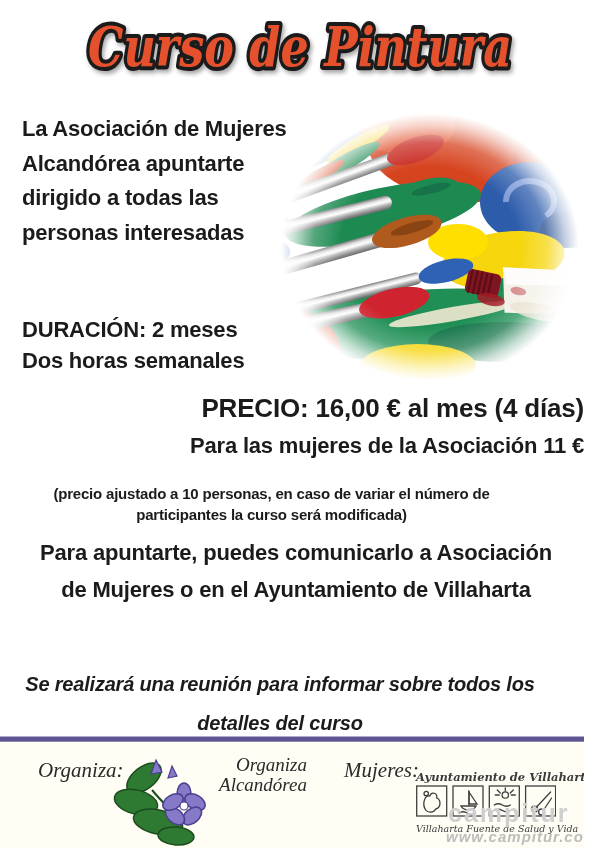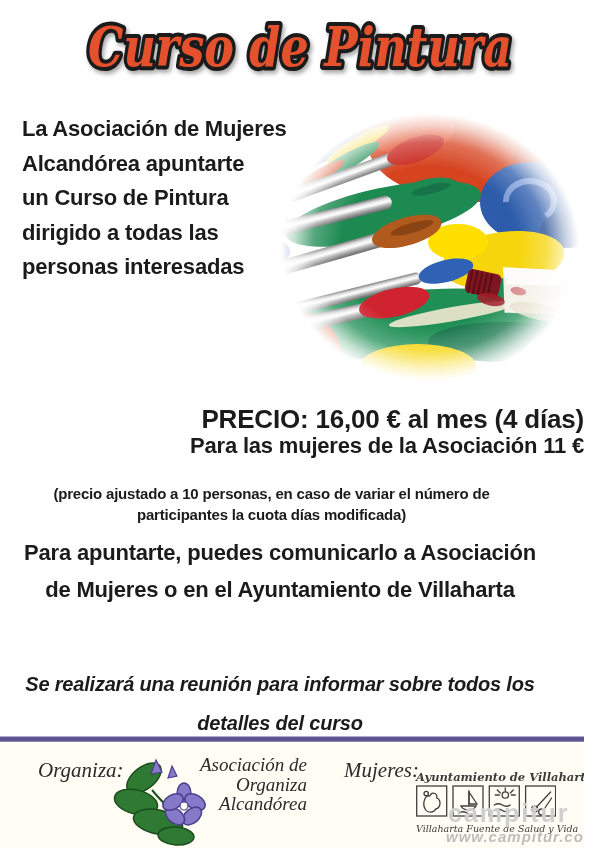--- a/index.html
+++ b/index.html
@@ -8,24 +8,24 @@
     font-family:"Liberation Sans",sans-serif;color:#1b1b1b;overflow:hidden;
   }
   .abs{position:absolute;}
   .b{font-weight:bold;letter-spacing:-0.2px;}
   .nowrap{white-space:nowrap;}
 
   .title-svg{position:absolute;left:0;top:8;filter:drop-shadow(2px 3px 2px rgba(60,60,60,.45));}
 
   .intro{left:22px;top:112px;font-size:22px;line-height:34.5px;}
   .duracion{left:22px;top:314px;font-size:22px;line-height:31px;}
-  .precio-main{left:0;top:404px;width:584px;text-align:right;font-size:26px;}
+  .precio-main{left:0;top:393px;width:584px;text-align:right;font-size:26px;}
   .precio-sub{left:0;top:433px;width:584px;text-align:right;font-size:22px;}
   .fine{left:0;top:483px;width:543px;text-align:center;font-size:15px;line-height:21px;}
-  .apuntarte{left:0;top:535px;width:560px;text-align:center;font-size:22px;line-height:36.5px;}
+  .apuntarte{left:0;top:535px;width:560px;text-align:center;font-size:22px;line-height:36.5px;padding-left:16px;}
   .reunion{left:0;top:665px;width:560px;text-align:center;font-size:20px;line-height:39px;font-style:italic;}
 
   .photo{left:268px;top:102px;width:324px;height:290px;}
 
   .divider{left:0;top:736px;width:600px;height:6px;
     background:linear-gradient(#b3accf 0 1.5px,#5f5590 1.5px 5px,#8d86b3 5px 6px);}
   .footer{left:0;top:742px;width:600px;height:106px;background:#fffdf4;}
   .serif-it{font-family:"Liberation Serif",serif;font-style:italic;color:#2a2a2a;}
   .organiza-label{left:38px;top:16px;font-size:21px;text-align:right;}
   .flower{left:112px;top:8px;}
@@ -126,31 +126,34 @@
         <ellipse cx="-20" cy="12" rx="14" ry="6" fill="#a31b26" opacity=".85"></ellipse>
         <ellipse cx="5" cy="-2" rx="8" ry="4" fill="#b92330" opacity=".5"></ellipse>
       </g>
       <rect width="324" height="290" fill="url(#vig)"></rect>
     </svg>
   </div>
 
   <div class="abs intro b">
     <div class="nowrap">La Asociación de Mujeres</div>
     <div class="nowrap">Alcandórea apuntarte</div>
-    <div class="nowrap">un Curso de Pintura</div>
     <div class="nowrap">dirigido a todas las</div>
     <div class="nowrap">personas interesadas</div>
   </div>
 
+  <div class="abs duracion b">
+    <div class="nowrap">DURACIÓN: 2 meses</div>
+    <div class="nowrap">Dos horas semanales</div>
+  </div>
 
   <div class="abs precio-main b nowrap">PRECIO:  16,00 € al mes (4 días)</div>
   <div class="abs precio-sub b nowrap">Para las mujeres de la Asociación 11 €</div>
   <div class="abs fine b">
     <div class="nowrap">(precio ajustado a 10 personas, en caso de variar el número de</div>
-    <div class="nowrap">participantes la cuota días modificada)</div>
+    <div class="nowrap">participantes la curso será modificada)</div>
   </div>
 
   <div class="abs apuntarte b">
     <div class="nowrap">Para apuntarte, puedes comunicarlo a  Asociación</div>
     <div class="nowrap">de Mujeres o en el Ayuntamiento de Villaharta</div>
   </div>
 
   <div class="abs reunion b">
     <div class="nowrap">Se realizará una reunión para informar sobre todos los</div>
     <div class="nowrap">detalles del curso</div>
@@ -175,21 +178,20 @@
         <ellipse cx="72" cy="44" rx="7" ry="11"></ellipse>
         <ellipse cx="83" cy="52" rx="11" ry="7" transform="rotate(30 83 52)"></ellipse>
         <ellipse cx="80" cy="66" rx="11" ry="7" transform="rotate(-40 80 66)"></ellipse>
         <ellipse cx="63" cy="66" rx="11" ry="7" transform="rotate(40 63 66)"></ellipse>
         <ellipse cx="61" cy="52" rx="11" ry="7" transform="rotate(-30 61 52)"></ellipse>
       </g>
       <circle cx="72" cy="56" r="4" fill="#ffffff" stroke="#4a3f8f" stroke-width="1.2"></circle>
     </svg>
 
     <div class="abs serif-it org-name">
-      <div>Asociación de</div>
       <div>Organiza</div>
       <div>Alcandórea</div>
     </div>
 
     <span class="abs serif-it colabora-label">Mujeres:</span>
 
     <div class="abs ayto">
       <div class="ayto-title">Ayuntamiento de Villaharta</div>
       <svg width="140" height="34" viewBox="0 0 140 34" stroke="#3f3f3f" stroke-width="1.3" fill="none" stroke-linecap="round">
         <rect x="0.7" y="2" width="30" height="30"></rect>

